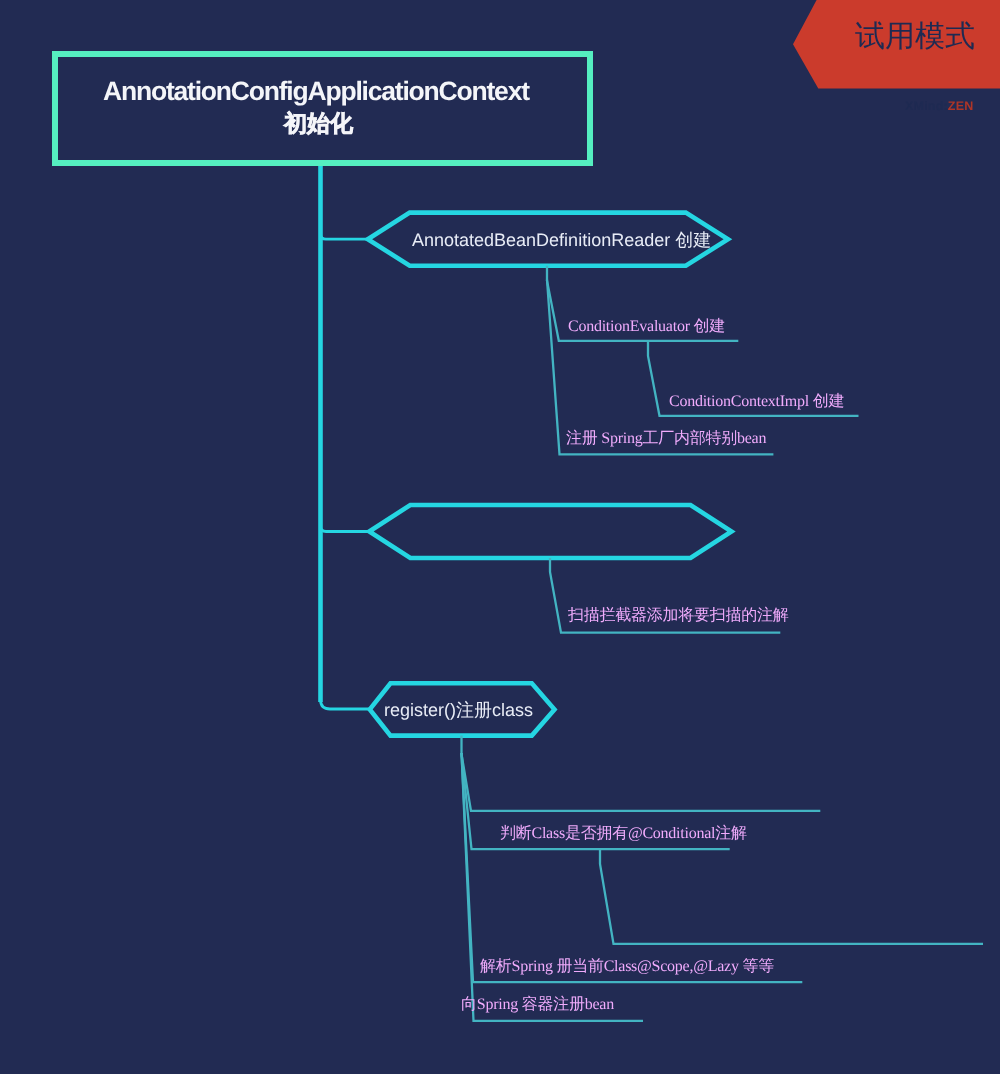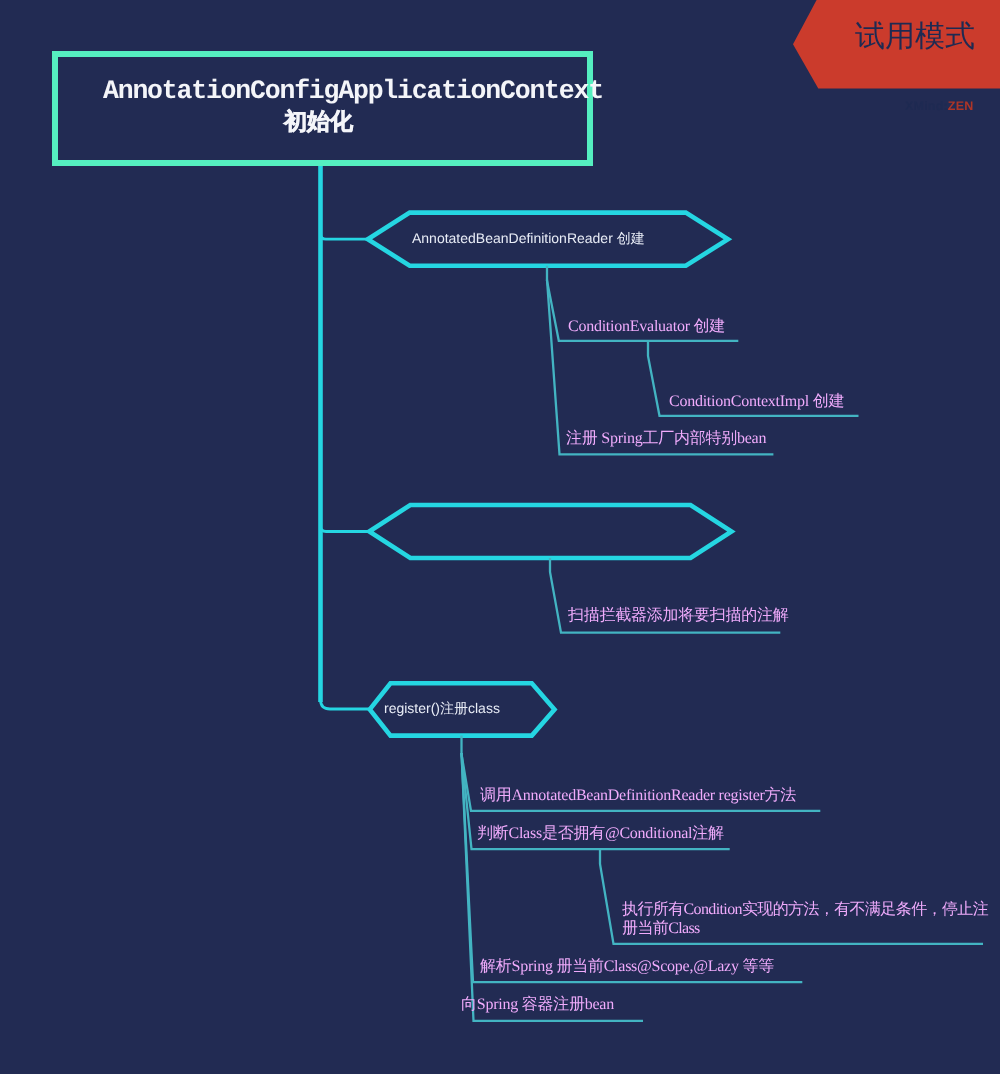--- a/index.html
+++ b/index.html
@@ -5,24 +5,24 @@
 <style>
   html,body{margin:0;padding:0;}
   body{width:1000px;height:1074px;background:#222b53;overflow:hidden;
        font-family:"Liberation Sans",sans-serif;-webkit-font-smoothing:antialiased;text-rendering:geometricPrecision;}
   #stage{position:relative;width:1000px;height:1074px;background:#222b53;}
   svg.layer{position:absolute;left:0;top:0;width:1000px;height:1074px;display:block;}
   #root-box{position:absolute;left:52px;top:51px;width:529px;height:103px;
             border:6px solid #55efc0;background:transparent;box-sizing:content-box;}
   #root-title{position:absolute;left:0;top:0;width:1000px;height:1074px;
               color:#f4f5f9;font-weight:bold;}
-  #root-title span{position:absolute;display:block;white-space:nowrap;line-height:1;font-family:Liberation Mono, monospace;}
+  #root-title span{position:absolute;display:block;white-space:nowrap;line-height:1;}
   #root-title .l1{left:103px;top:78px;font-size:26.5px;letter-spacing:-1.2px;}
   #root-title .l2{left:284px;top:112px;font-size:23px;letter-spacing:0px;-webkit-text-stroke:0.75px #f4f5f9;}
-  .hex-text{position:absolute;color:#e8ecf6;font-size:14px;white-space:nowrap;line-height:1;}
+  .hex-text{position:absolute;color:#e8ecf6;font-size:18px;white-space:nowrap;line-height:1;}
   .sub-text{position:absolute;color:#f0abfc;font-size:16px;letter-spacing:-0.25px;white-space:nowrap;line-height:1;font-family:Liberation Serif, serif;}
   .sub-text.multiline{white-space:nowrap;}
   .sub-text.multiline span{display:block;line-height:1;margin-bottom:3.3px;letter-spacing:-0.62px;}
   #banner-title{position:absolute;left:855px;top:22px;color:#1e2a52;
                 font-size:30px;font-weight:normal;letter-spacing:0px;line-height:1;}
   #banner-brand{position:absolute;left:905px;top:55px;font-size:12.5px;font-weight:bold;
                 letter-spacing:0.2px;line-height:1;margin-top:45px;}
   #banner-brand .b1{color:#1e2a52;}
   #banner-brand .b2{color:#ae3527;}
 </style>
@@ -70,22 +70,17 @@
 </div>
 
 <div class="hex-text" style="left:412px;top:231px">AnnotatedBeanDefinitionReader 创建</div>
 <div class="hex-text" style="left:384px;top:701px">register()注册class</div>
 
 <div class="sub-text" style="left:568px;top:318.5px">ConditionEvaluator 创建</div>
 <div class="sub-text" style="left:669px;top:393.5px">ConditionContextImpl 创建</div>
 <div class="sub-text" style="left:566px;top:431px">注册 Spring工厂内部特别bean</div>
 <div class="sub-text" style="left:568px;top:608px">扫描拦截器添加将要扫描的注解</div>
 
-<div class="sub-text" style="left:480px;top:787.5px">调用AnnotatedBeanDefinitionReader register方法</div>
-<div class="sub-text" style="left:477px;top:825.5px">判断Class是否拥有@Conditional注解</div>
-<div class="sub-text multiline" style="left:622px;top:902px">
-      <span>执行所有Condition实现的方法，有不满足条件，停止注</span>
-      <span>册当前Class</span>
-    </div>
+<div class="sub-text" style="left:500px;top:825.5px">判断Class是否拥有@Conditional注解</div>
 <div class="sub-text" style="left:480px;top:958.5px">解析Spring 册当前Class@Scope,@Lazy 等等</div>
 <div class="sub-text" style="left:461px;top:996.5px">向Spring 容器注册bean</div>
 
 </div>
 
 </body></html>

